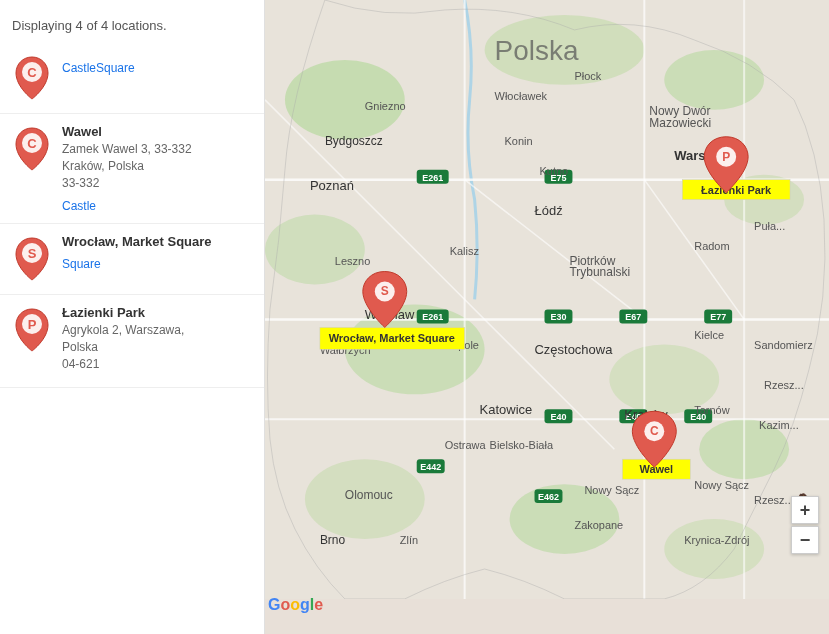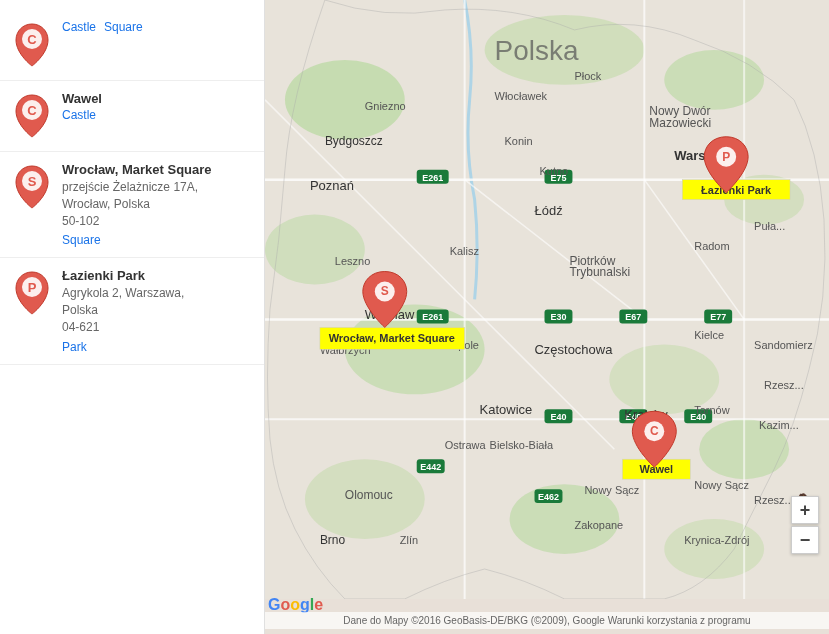--- a/index.html
+++ b/index.html
@@ -63,21 +63,22 @@
 
     .location-address {
       color: #666;
       font-size: 12px;
       line-height: 1.4;
       margin-bottom: 4px;
     }
 
     .location-tags {
       display: flex;
-      gap: 8px;
+      gap: 0;
+      margin-top: 8px;
     }
 
     .location-tag {
       color: #1a73e8;
       font-size: 12px;
       cursor: pointer;
       text-decoration: none;
     }
 
     .map-container {
@@ -170,20 +171,21 @@
       font-size: 22px;
       color: #e8a050;
     }
   </style>
 </head>
 <body>
 
 <div class="main-container">
 
   <div class="sidebar">
+    <div class="sidebar-header">Displaying 4 of 4 locations.</div>
 
     <div id="locations-list">
         <div class="location-item">
           <div class="marker-icon">
     <svg class="marker-svg" viewBox="0 0 36 46" xmlns="http://www.w3.org/2000/svg">
       <path d="M18,2 C9,2 2,9 2,18 C2,32 18,44 18,44 C18,44 34,32 34,18 C34,9 27,2 18,2 Z" fill="#e05a4e" stroke="#c0392b" stroke-width="1"></path>
       <circle cx="18" cy="17" r="10" fill="white" opacity="0.9"></circle>
       <text x="18" y="22" text-anchor="middle" font-size="13" font-weight="bold" fill="#e05a4e">C</text>
     </svg>
   </div>
@@ -197,59 +199,56 @@
         <div class="location-item">
           <div class="marker-icon">
     <svg class="marker-svg" viewBox="0 0 36 46" xmlns="http://www.w3.org/2000/svg">
       <path d="M18,2 C9,2 2,9 2,18 C2,32 18,44 18,44 C18,44 34,32 34,18 C34,9 27,2 18,2 Z" fill="#e05a4e" stroke="#c0392b" stroke-width="1"></path>
       <circle cx="18" cy="17" r="10" fill="white" opacity="0.9"></circle>
       <text x="18" y="22" text-anchor="middle" font-size="13" font-weight="bold" fill="#e05a4e">C</text>
     </svg>
   </div>
           <div class="location-info">
             <div class="location-name">Wawel</div>
+            <div class="location-address" style="white-space: pre-line;">Zamek Wawel 3, 33-332
+Kraków, Polska
+33-332</div>
             <div class="location-tags">
               <a class="location-tag" href="#">Castle</a>
             </div>
           </div>
         </div>
         <div class="location-item">
           <div class="marker-icon">
     <svg class="marker-svg" viewBox="0 0 36 46" xmlns="http://www.w3.org/2000/svg">
       <path d="M18,2 C9,2 2,9 2,18 C2,32 18,44 18,44 C18,44 34,32 34,18 C34,9 27,2 18,2 Z" fill="#e05a4e" stroke="#c0392b" stroke-width="1"></path>
       <circle cx="18" cy="17" r="10" fill="white" opacity="0.9"></circle>
       <text x="18" y="22" text-anchor="middle" font-size="13" font-weight="bold" fill="#e05a4e">S</text>
     </svg>
   </div>
           <div class="location-info">
             <div class="location-name">Wrocław, Market Square</div>
-            <div class="location-address" style="white-space: pre-line;">przejście Żelażnicze 17A,
-Wrocław, Polska
-50-102</div>
             <div class="location-tags">
               <a class="location-tag" href="#">Square</a>
             </div>
           </div>
         </div>
         <div class="location-item">
           <div class="marker-icon">
     <svg class="marker-svg" viewBox="0 0 36 46" xmlns="http://www.w3.org/2000/svg">
       <path d="M18,2 C9,2 2,9 2,18 C2,32 18,44 18,44 C18,44 34,32 34,18 C34,9 27,2 18,2 Z" fill="#e05a4e" stroke="#c0392b" stroke-width="1"></path>
       <circle cx="18" cy="17" r="10" fill="white" opacity="0.9"></circle>
       <text x="18" y="22" text-anchor="middle" font-size="13" font-weight="bold" fill="#e05a4e">P</text>
     </svg>
   </div>
           <div class="location-info">
             <div class="location-name">Łazienki Park</div>
             <div class="location-address" style="white-space: pre-line;">Agrykola 2, Warszawa,
 Polska
 04-621</div>
-            <div class="location-tags">
-              <a class="location-tag" href="#">Park</a>
-            </div>
           </div>
         </div>
       </div>
   </div>
 
   <div class="map-container">
 
     <div class="map-tabs">
       <button class="map-tab active">Mapa</button>
       <button class="map-tab">Satelita</button>
@@ -381,15 +380,14 @@
 
     <div class="map-controls">
       <button class="map-btn">+</button>
       <button class="map-btn">−</button>
     </div>
 
     <div class="google-logo">
       <span style="color:#4285f4; font-size:16px; font-weight:bold;">G</span><span style="color:#e05a4e; font-size:16px; font-weight:bold;">o</span><span style="color:#fbbc04; font-size:16px; font-weight:bold;">o</span><span style="color:#4285f4; font-size:16px; font-weight:bold;">g</span><span style="color:#34a853; font-size:16px; font-weight:bold;">l</span><span style="color:#e05a4e; font-size:16px; font-weight:bold;">e</span>
     </div>
 
-    <div class="map-footer">Dane do Mapy ©2016 GeoBasis-DE/BKG (©2009), Google    Warunki korzystania z programu</div>
   </div>
 </div>
 
 </body></html>

